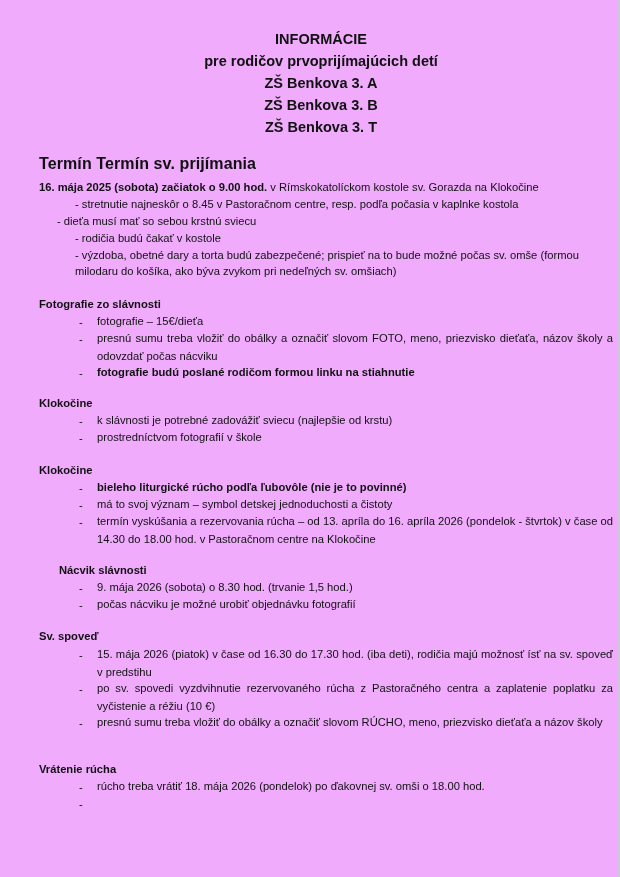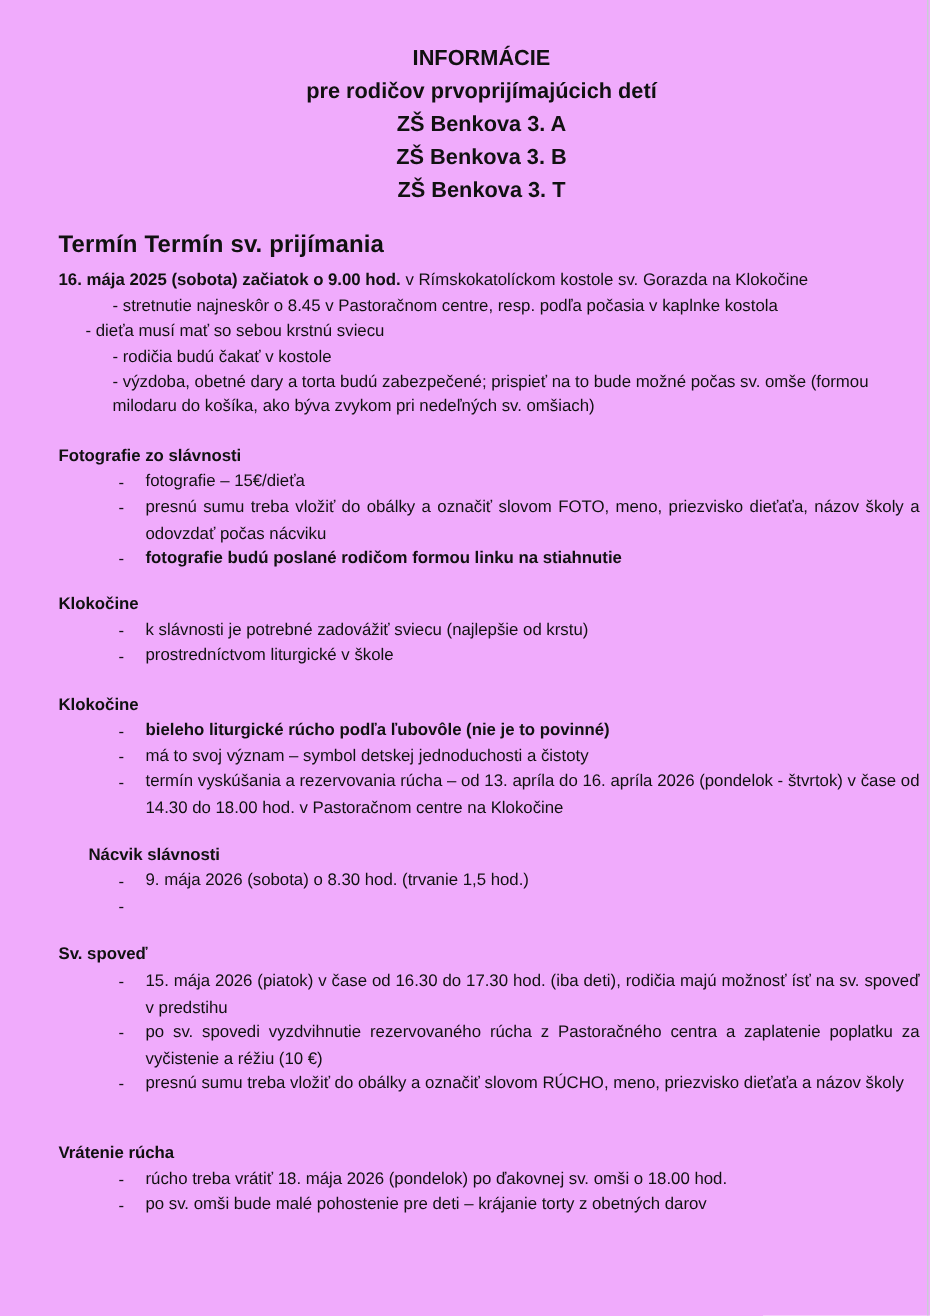--- a/index.html
+++ b/index.html
@@ -49,41 +49,41 @@
   <div class="btext" style="top:312px;">fotografie – 15€/dieťa</div>
   <div class="bullet" style="top:332px;">-</div>
   <div class="btext" style="top:329px;">presnú sumu treba vložiť do obálky a označiť slovom FOTO, meno, priezvisko dieťaťa, názov školy a odovzdať počas nácviku</div>
   <div class="bullet" style="top:366px;">-</div>
   <div class="btext" style="top:363px;font-weight:bold;">fotografie budú poslané rodičom formou linku na stiahnutie</div>
 
   <div class="sec-head" style="top:396px;">Klokočine</div>
   <div class="bullet" style="top:414px;">-</div>
   <div class="btext" style="top:411px;">k slávnosti je potrebné zadovážiť sviecu (najlepšie od krstu)</div>
   <div class="bullet" style="top:431px;">-</div>
-  <div class="btext" style="top:428px;">prostredníctvom liturgické v škole</div>
+  <div class="btext" style="top:428px;">prostredníctvom fotografií v škole</div>
 
   <div class="sec-head" style="top:463px;">Klokočine</div>
   <div class="bullet" style="top:481px;">-</div>
   <div class="btext" style="top:478px;font-weight:bold;">bieleho liturgické rúcho podľa ľubovôle (nie je to povinné)</div>
   <div class="bullet" style="top:498px;">-</div>
   <div class="btext" style="top:495px;">má to svoj význam – symbol detskej jednoduchosti a čistoty</div>
   <div class="bullet" style="top:515px;">-</div>
   <div class="btext" style="top:512px;">termín vyskúšania a rezervovania rúcha – od 13. apríla do 16. apríla 2026 (pondelok - štvrtok) v čase od 14.30 do 18.00 hod. v Pastoračnom centre na Klokočine</div>
 
   <div class="sec-head" style="top:563px;padding-left:20px;">Nácvik slávnosti</div>
   <div class="bullet" style="top:581px;">-</div>
   <div class="btext" style="top:578px;">9. mája 2026 (sobota) o 8.30 hod. (trvanie 1,5 hod.)</div>
   <div class="bullet" style="top:598px;">-</div>
+  <div class="btext" style="top:595px;">počas nácviku je možné urobiť objednávku fotografií</div>
 
   <div class="sec-head" style="top:629px;">Sv. spoveď</div>
   <div class="bullet" style="top:648px;">-</div>
   <div class="btext" style="top:645px;">15. mája 2026 (piatok) v čase od 16.30 do 17.30 hod. (iba deti), rodičia majú možnosť ísť na sv. spoveď v predstihu</div>
   <div class="bullet" style="top:682px;">-</div>
   <div class="btext" style="top:679px;">po sv. spovedi vyzdvihnutie rezervovaného rúcha z Pastoračného centra a zaplatenie poplatku za vyčistenie a réžiu (10 €)</div>
   <div class="bullet" style="top:716px;">-</div>
   <div class="btext" style="top:713px;">presnú sumu treba vložiť do obálky a označiť slovom RÚCHO, meno, priezvisko dieťaťa a názov školy</div>
 
   <div class="sec-head" style="top:762px;">Vrátenie rúcha</div>
   <div class="bullet" style="top:780px;">-</div>
   <div class="btext" style="top:777px;">rúcho treba vrátiť 18. mája 2026 (pondelok) po ďakovnej sv. omši o 18.00 hod.</div>
   <div class="bullet" style="top:797px;">-</div>
-  <div class="btext" style="top:794px;">po sv. omši bude malé pohostenie pre deti – krájanie torty z obetných darov</div>
 </div>
 
 </body></html>

